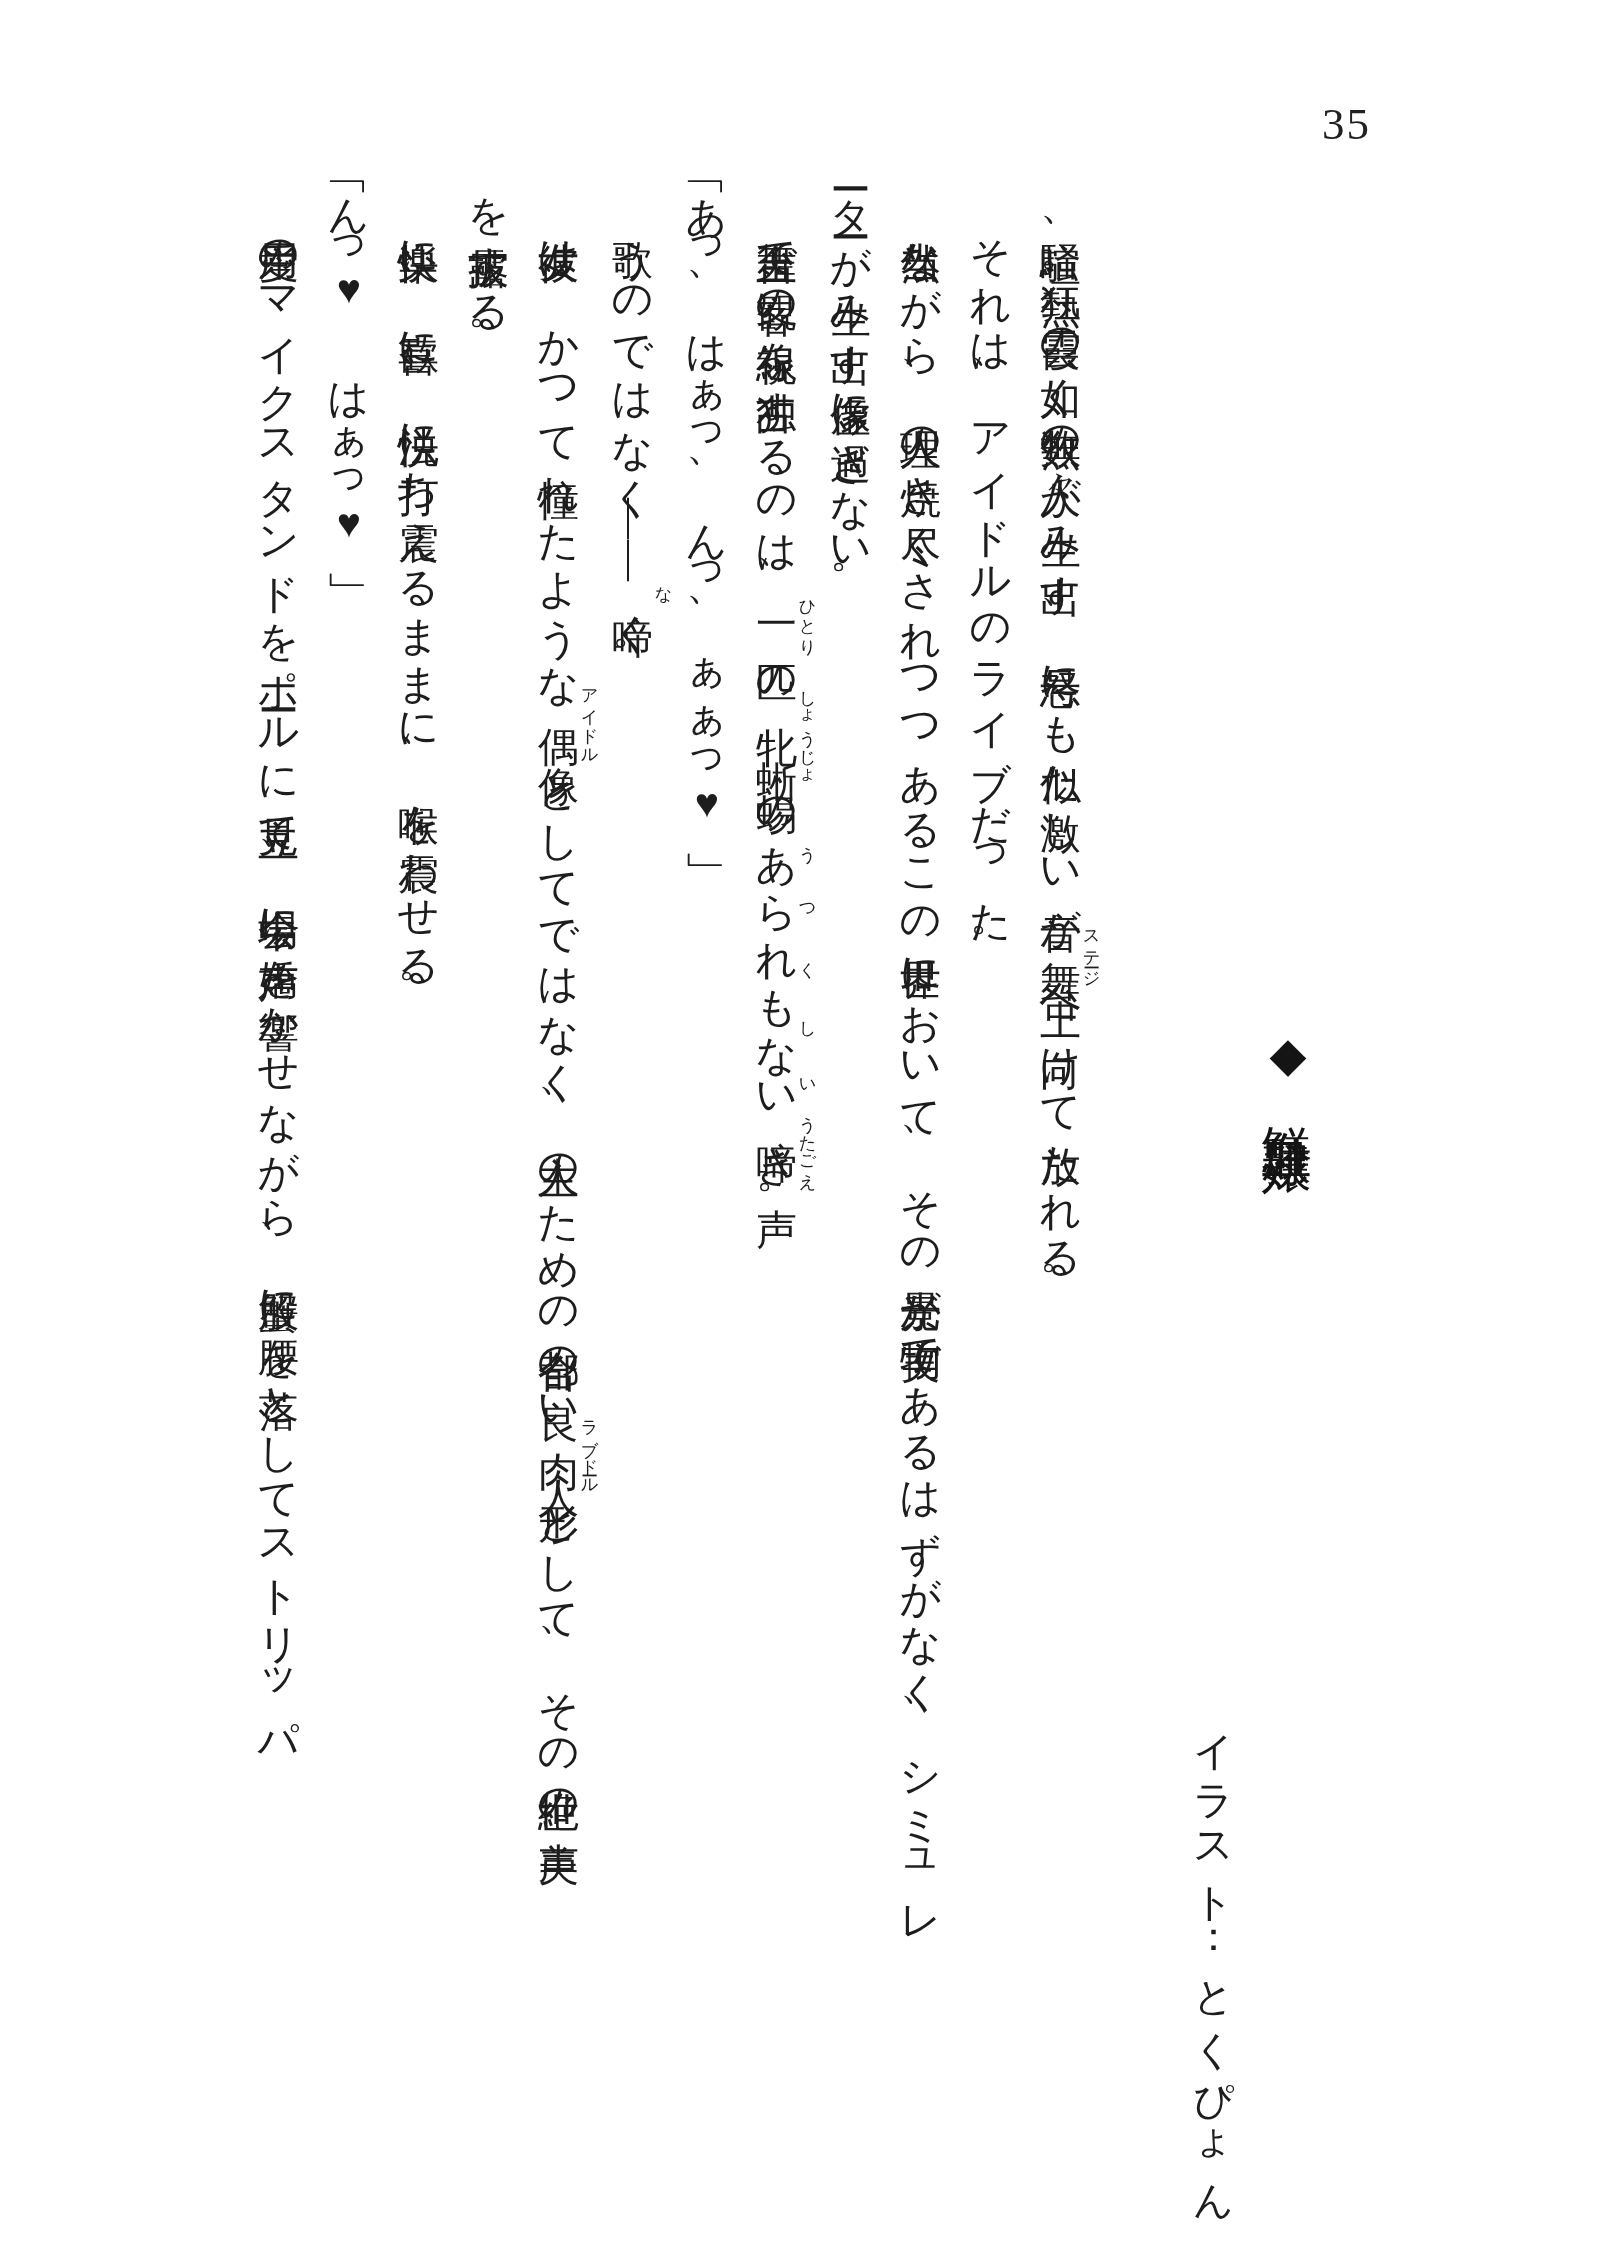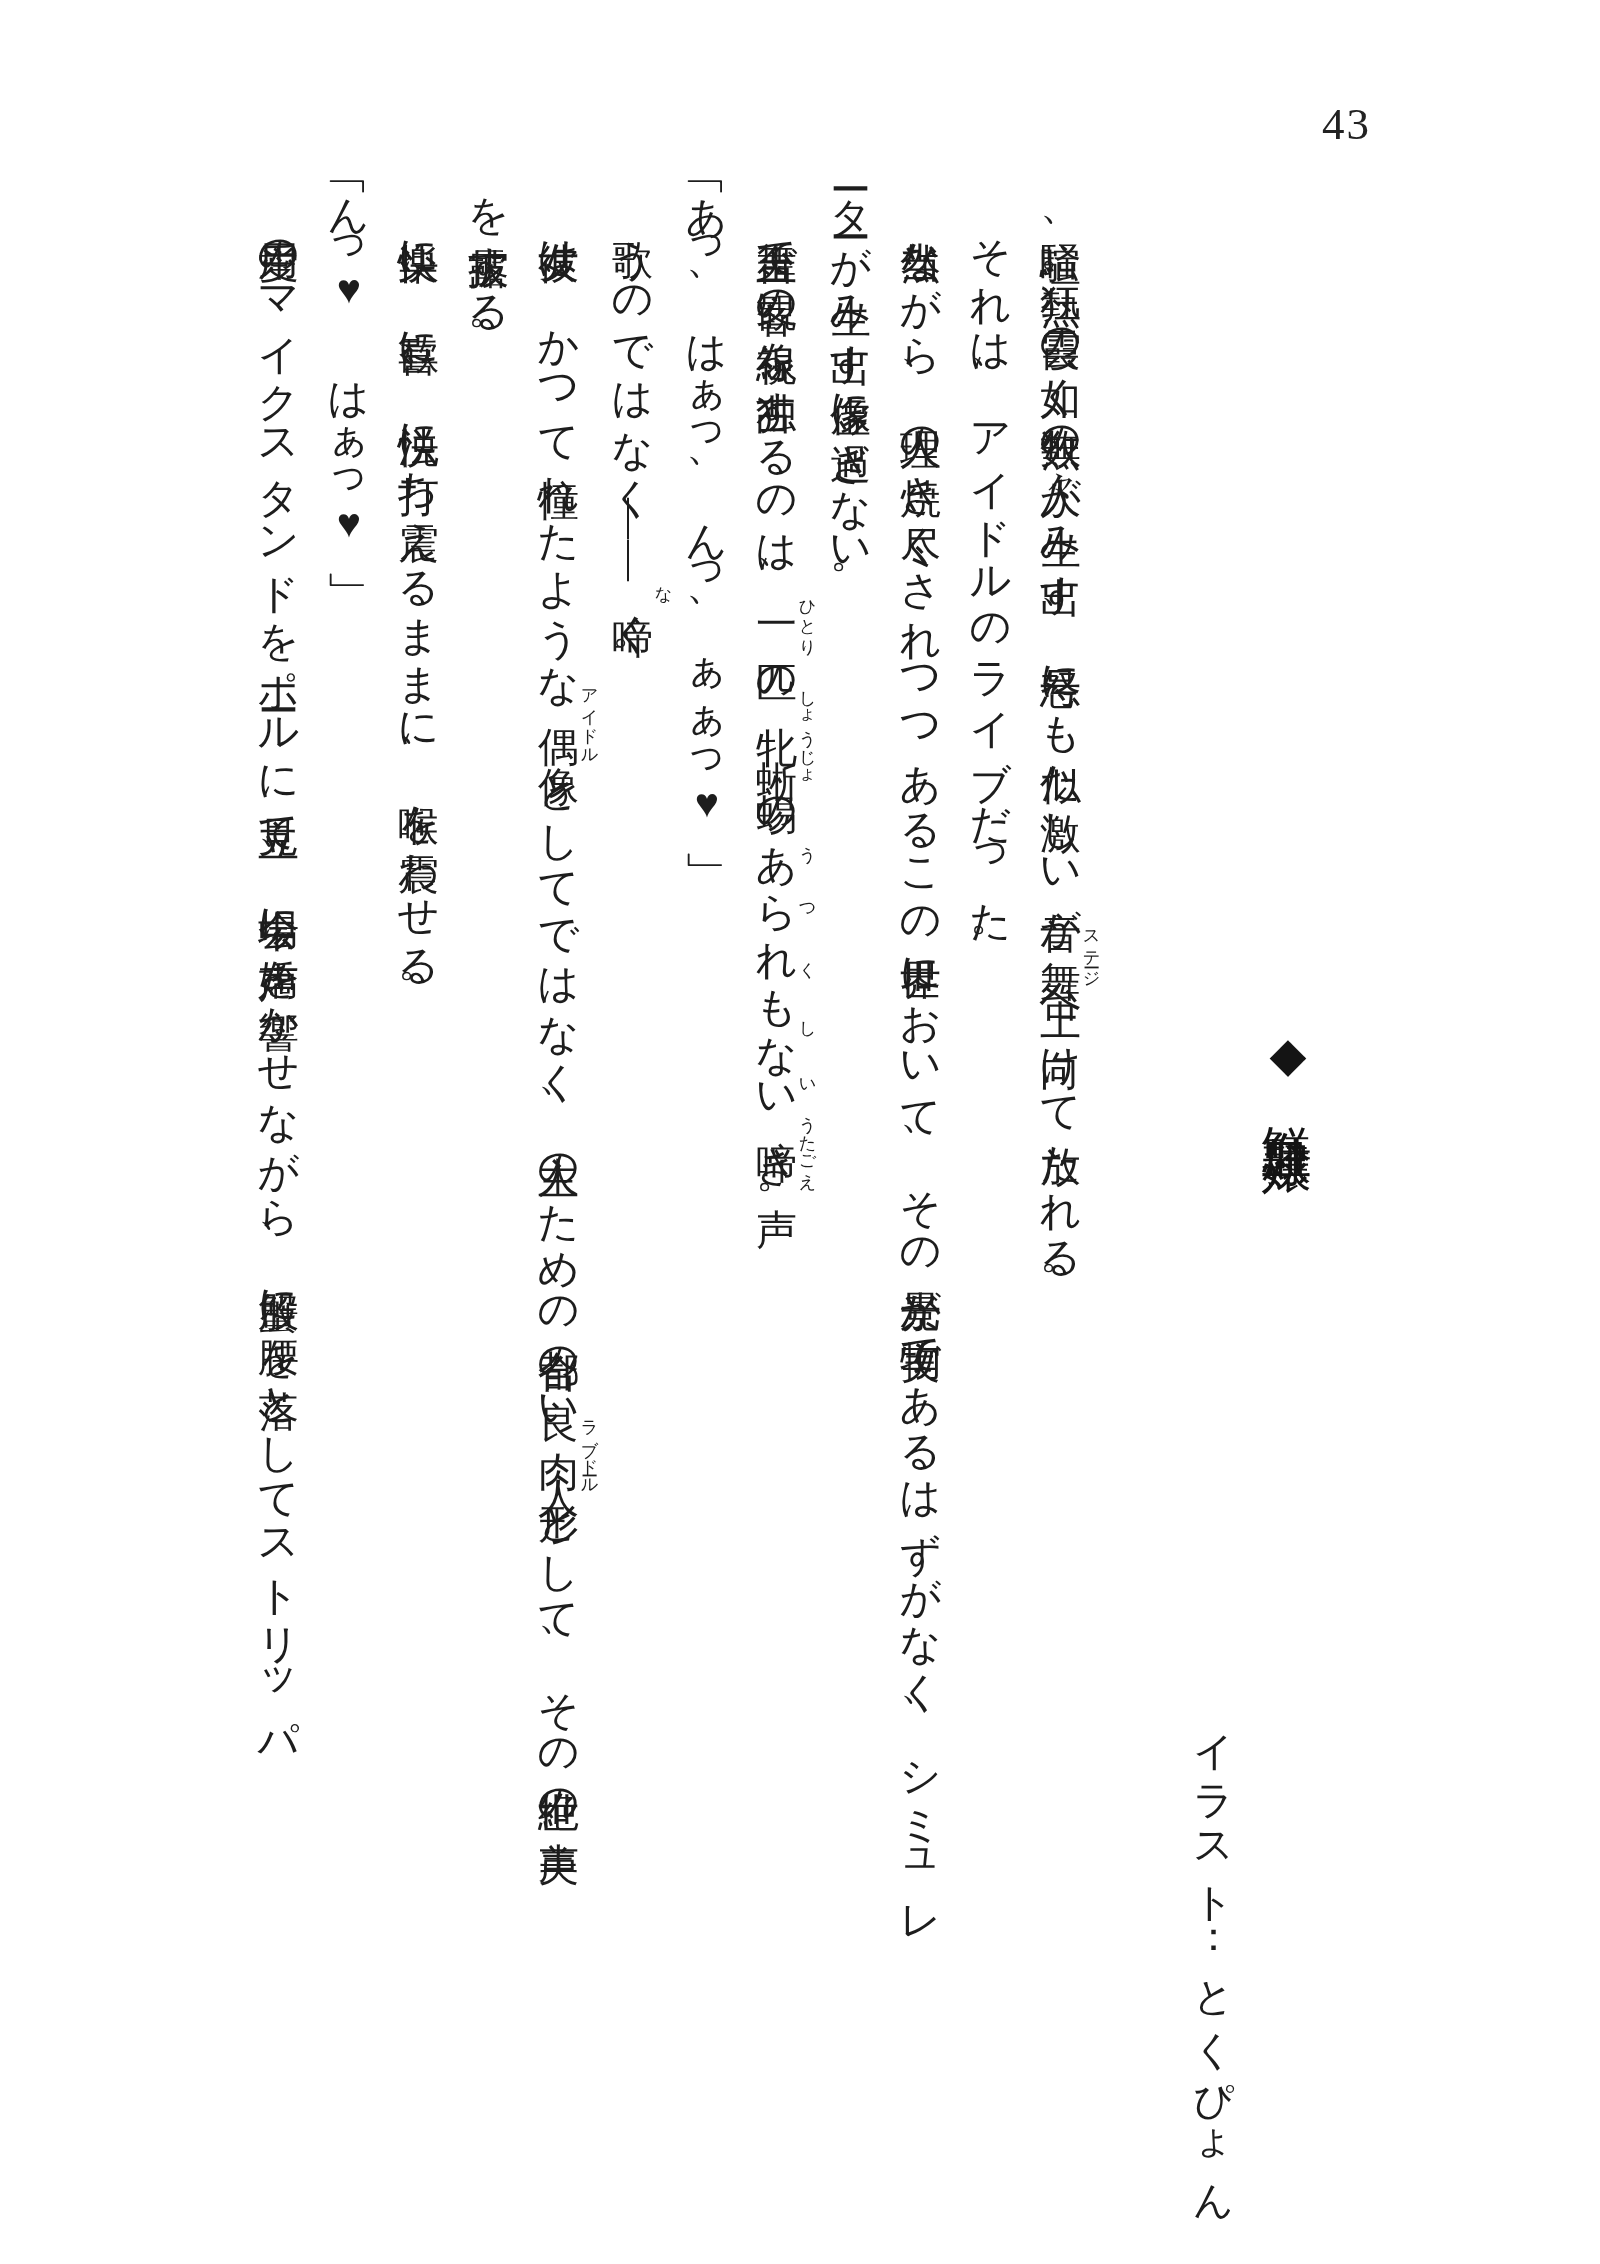--- a/index.html
+++ b/index.html
@@ -80,21 +80,21 @@
     font-size: 0.42em;
     letter-spacing: 0;
     font-family: "Liberation Serif", "DejaVu Serif", serif;
   }
 </style>
 </head>
 <body>
 
 <div class="page" style="background: rgb(255, 255, 255); color: rgb(29, 29, 29);">
 
-  <div class="page-number">43</div>
+  <div class="page-number">35</div>
 
   <div class="chapter-title">
     <span class="marker">◆</span><span>鮮血隷嬢</span>
   </div>
 
   <div class="credit">イラスト：とくぴょん</div>
 
   <div class="body-text" id="body-text">
       <div class="tline indent">喧騒、熱狂。雲霞の如く無数の人々が生み出す、怒号にも似た激しい音が<ruby>舞台上<rt>ステージ</rt></ruby>へ向けて放たれる。</div>
       <div class="tline indent">それは、アイドルのライブだった。</div>

